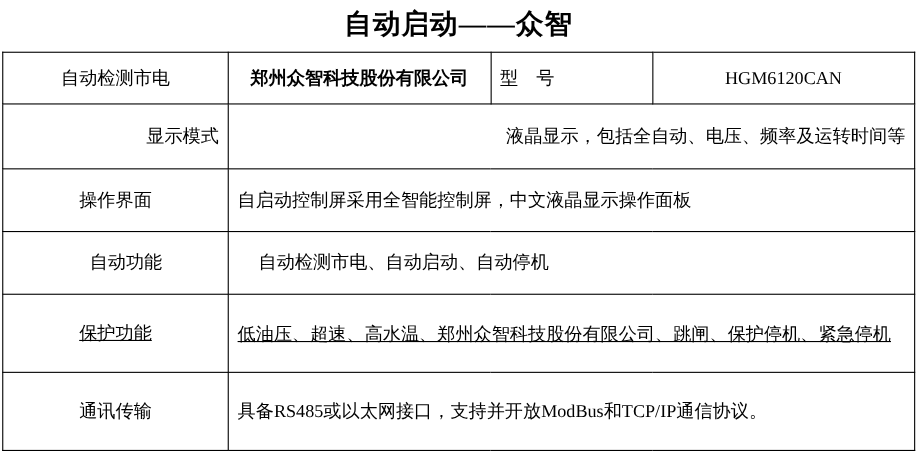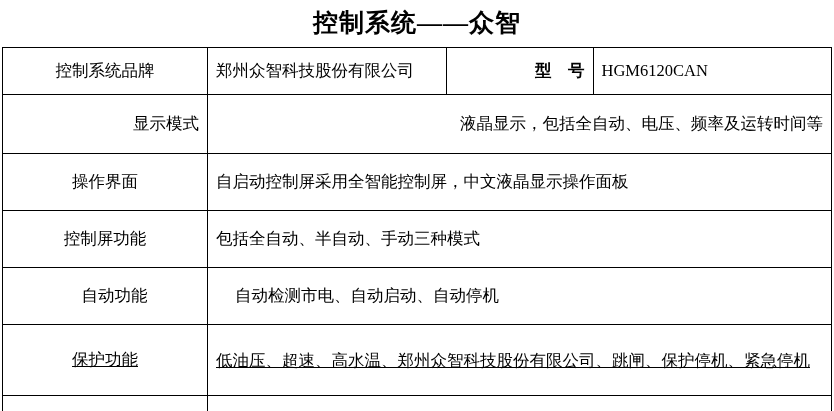--- a/index.html
+++ b/index.html
@@ -47,65 +47,63 @@
   }
   td.label {
     text-align: center;
     width: 188px;
   }
   td.value {
     text-align: left;
     padding-left: 10px;
   }
   td.value-center {
+    text-align: center;
+    font-weight: bold;
   }
   tr.r1 td { height: 34px; }
   tr.r2 td { height: 46px; text-align: right; }
   tr.r3 td { height: 44px; }
   tr.r4 td { height: 44px; }
   tr.r5 td { height: 44px; padding-left: 27px; }
   tr.r6 td { height: 58px; text-decoration: underline; }
   tr.r7 td { height: 58px; }
   .multiline {
     line-height: 23px;
   }
   .model-label {
-    text-align: right;
+    text-align: left;
     width: 130px;
-    font-weight: bold;
   }
   .model-value {
+    text-align: center;
   }
 </style>
 </head>
 <body>
 
 <div class="page">
 
-  <div class="doc-title">控制系统——众智</div>
+  <div class="doc-title">自动启动——众智</div>
 
   <table class="spec">
     <tbody>
       <tr class="r1">
-        <td class="label">控制系统品牌</td>
+        <td class="label">自动检测市电</td>
         <td class="value value-center">郑州众智科技股份有限公司</td>
         <td class="model-label">型　号</td>
         <td class="model-value">HGM6120CAN</td>
       </tr>
       <tr class="r2">
         <td class="label">显示模式</td>
         <td class="value" colspan="3">液晶显示，包括全自动、电压、频率及运转时间等</td>
       </tr>
       <tr class="r3">
         <td class="label">操作界面</td>
         <td class="value" colspan="3">自启动控制屏采用全智能控制屏，中文液晶显示操作面板</td>
-      </tr>
-      <tr class="r4">
-        <td class="label">控制屏功能</td>
-        <td class="value" colspan="3">包括全自动、半自动、手动三种模式</td>
       </tr>
       <tr class="r5">
         <td class="label">自动功能</td>
         <td class="value" colspan="3">自动检测市电、自动启动、自动停机</td>
       </tr>
       <tr class="r6">
         <td class="label">保护功能</td>
         <td class="value multiline" colspan="3">低油压、超速、高水温、郑州众智科技股份有限公司、跳闸、保护停机、紧急停机</td>
       </tr>
       <tr class="r7">

